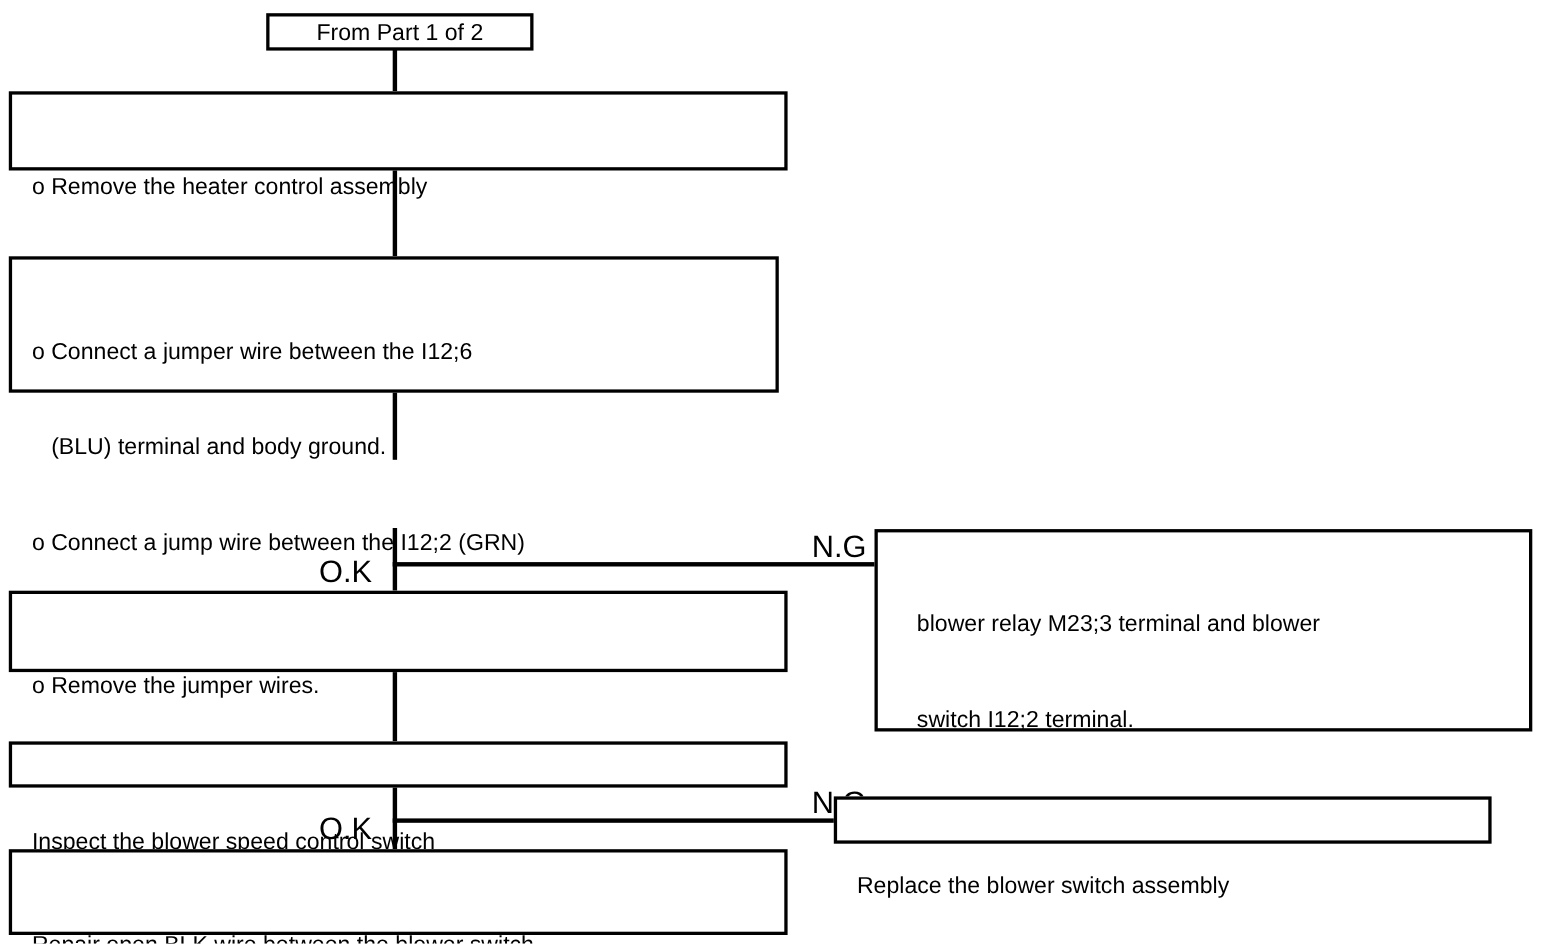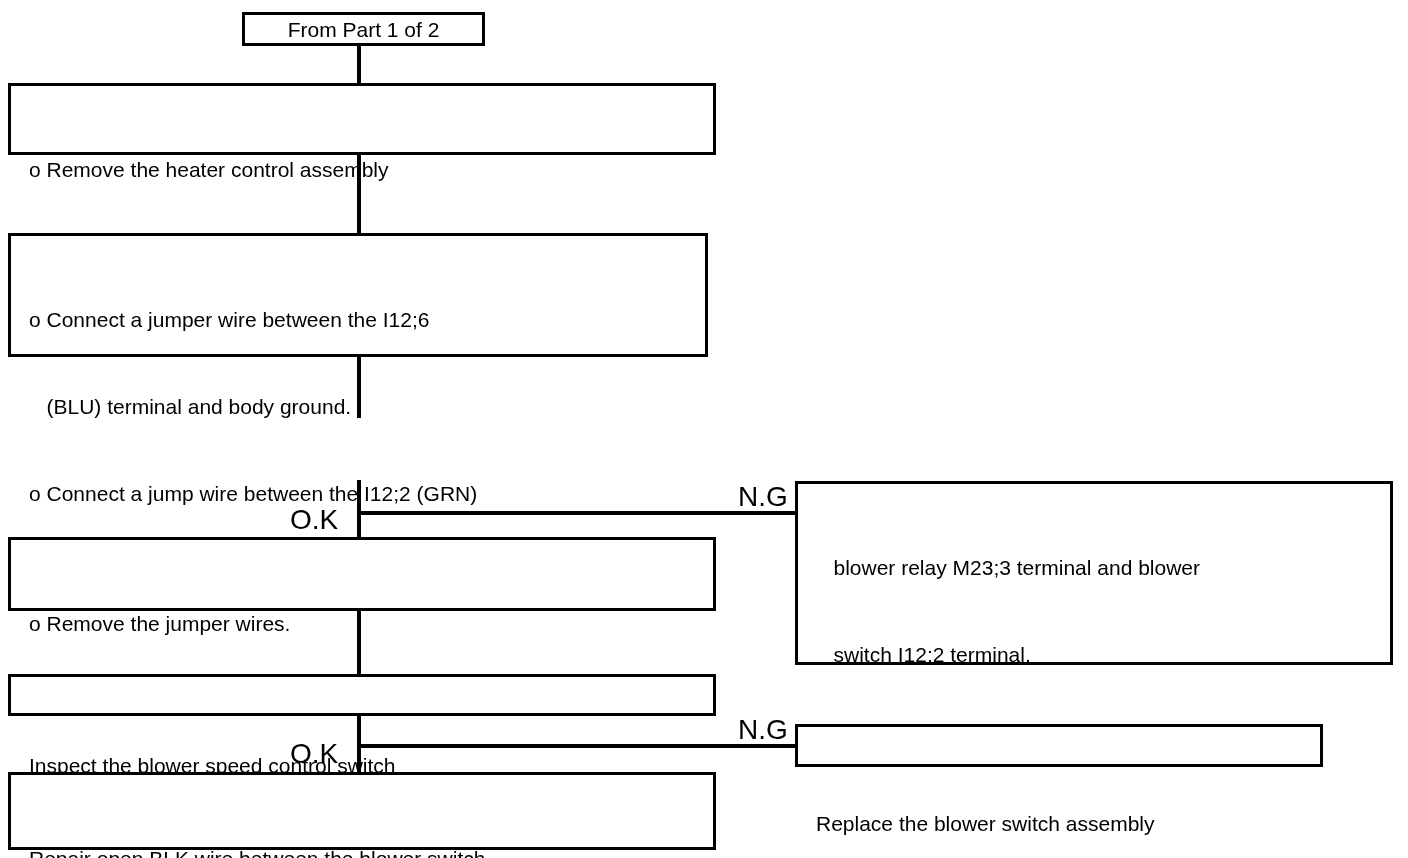--- a/index.html
+++ b/index.html
@@ -117,21 +117,21 @@
   <div class="box pad" style="left:8px; top:674px; width:708px; height:42px; padding-top:16px;">
     <span class="line">Inspect the blower speed control switch</span>
   </div>
 
   <div class="vline" style="left:357px; top:716px; height:56px;"></div>
   <div class="hline" style="left:357px; top:744px; width:440px;"></div>
 
   <span class="blabel" style="left:290px; top:742px;">O.K</span>
   <span class="blabel" style="left:738px; top:718px;">N.G</span>
 
-  <div class="box pad" style="left:795px; top:724px; width:528px; height:43px; padding-top:24px;">
+  <div class="box pad" style="left:758px; top:724px; width:598px; height:43px; padding-top:6px;">
     <span class="line">Replace the blower switch assembly</span>
   </div>
 
   <div class="box pad" style="left:8px; top:772px; width:708px; height:78px;">
     <span class="line">Repair open BLK wire between the blower switch</span>
     
   </div>
 
 </div>
 

